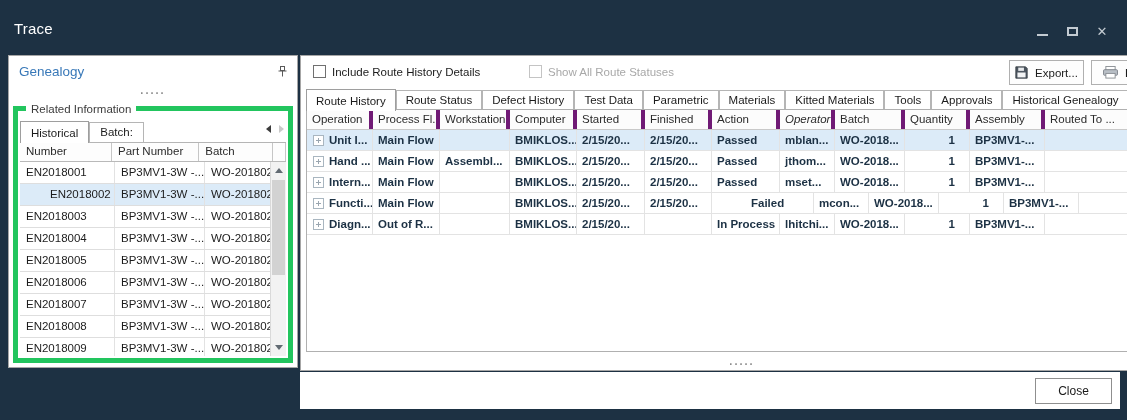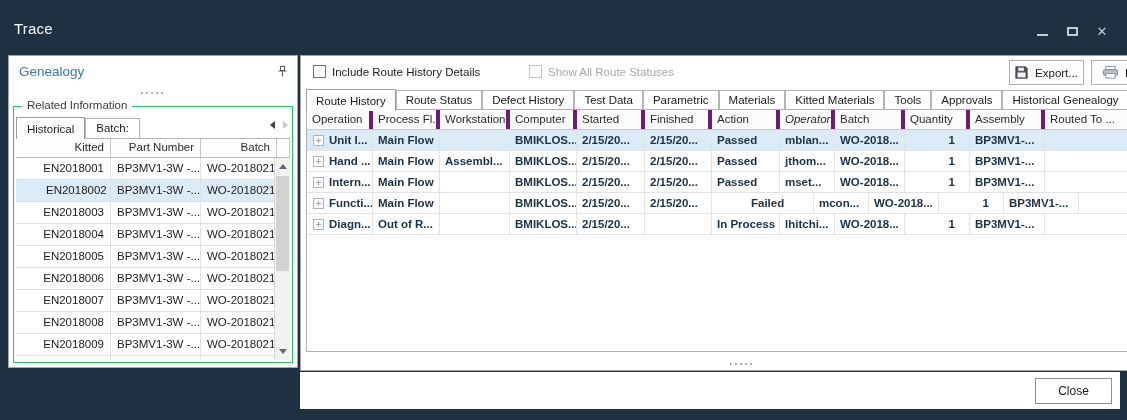--- a/index.html
+++ b/index.html
@@ -18,21 +18,21 @@
 
   
   .panel { position:absolute; background:#ffffff; border:1px solid #a6a6a6; }
 
   
   .left-panel { left:8px; top:55px; width:290px; height:313px; }
   .lp-title { position:absolute; left:10px; top:8px; font-size:13.5px; color:#3878b8; }
   .pin { position:absolute; right:8px; top:9px; width:13px; height:13px; }
   .lp-dots, .rp-dots { position:absolute; width:100%; text-align:center; color:#8c8c8c; font-weight:bold; letter-spacing:2px; font-size:11px; }
   .lp-dots { top:28px; }
-  .groupbox { position:absolute; left:4px; right:4px; top:50px; bottom:4px; border:1px solid #22c55e;text-align:right; }
+  .groupbox { position:absolute; left:4px; right:4px; top:50px; bottom:4px; border:5px solid #22c55e; }
   .group-label { position:absolute; top:-8px; left:8px; background:#ffffff; padding:0 5px; color:#3c3c3c; font-size:11.5px; }
 
   .ltabs { position:absolute; left:2px; top:8px; right:26px; display:flex; align-items:flex-end; height:23px; }
   .ltab, .rtab { background:#fff; border:1px solid #b5b5b5; border-bottom:none; padding:3px 10px 4px 10px; white-space:nowrap; color:#1b1b1b; position:relative; }
   .ltab.active, .rtab.active { border-color:#9e9e9e; z-index:3; padding-top:5px; margin-bottom:-1px; background:#fff; }
   .tab-arrows { position:absolute; right:4px; top:14px; display:flex; gap:8px; }
   .arr { width:0; height:0; border-top:4px solid transparent; border-bottom:4px solid transparent; }
   .arr-left  { border-right:5px solid #3c3c3c; }
   .arr-right { border-left:5px solid #c9c9c9; }
 
@@ -121,21 +121,21 @@
           <div class="ltab active">Historical</div>
           <div class="ltab">Batch:</div>
         </div>
       <div class="tab-arrows">
         <div class="arr arr-left"></div>
         <div class="arr arr-right"></div>
       </div>
 
       <div class="ltable">
         <div class="lhead">
-            <div class="hc" style="width: 95px;">Kitted</div>
+            <div class="hc" style="width: 95px;">Number</div>
             <div class="hc" style="width: 90px;">Part Number</div>
             <div class="hc" style="width: 76px;">Batch</div>
             <div class="hc" style="flex: 1 1 0%;"></div>
           </div>
         <div>
             <div class="lrow">
               <div class="c" style="width: 95px;">EN2018001</div>
               <div class="c" style="width: 90px;">BP3MV1-3W -...</div>
               <div class="c" style="width: 76px;">WO-2018021...</div>
             </div>

